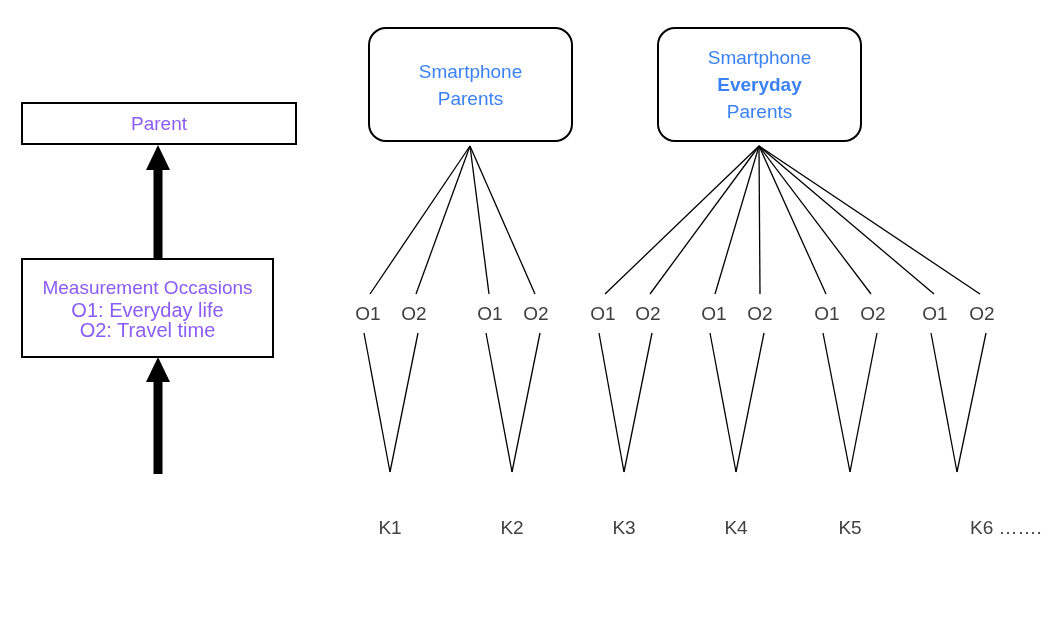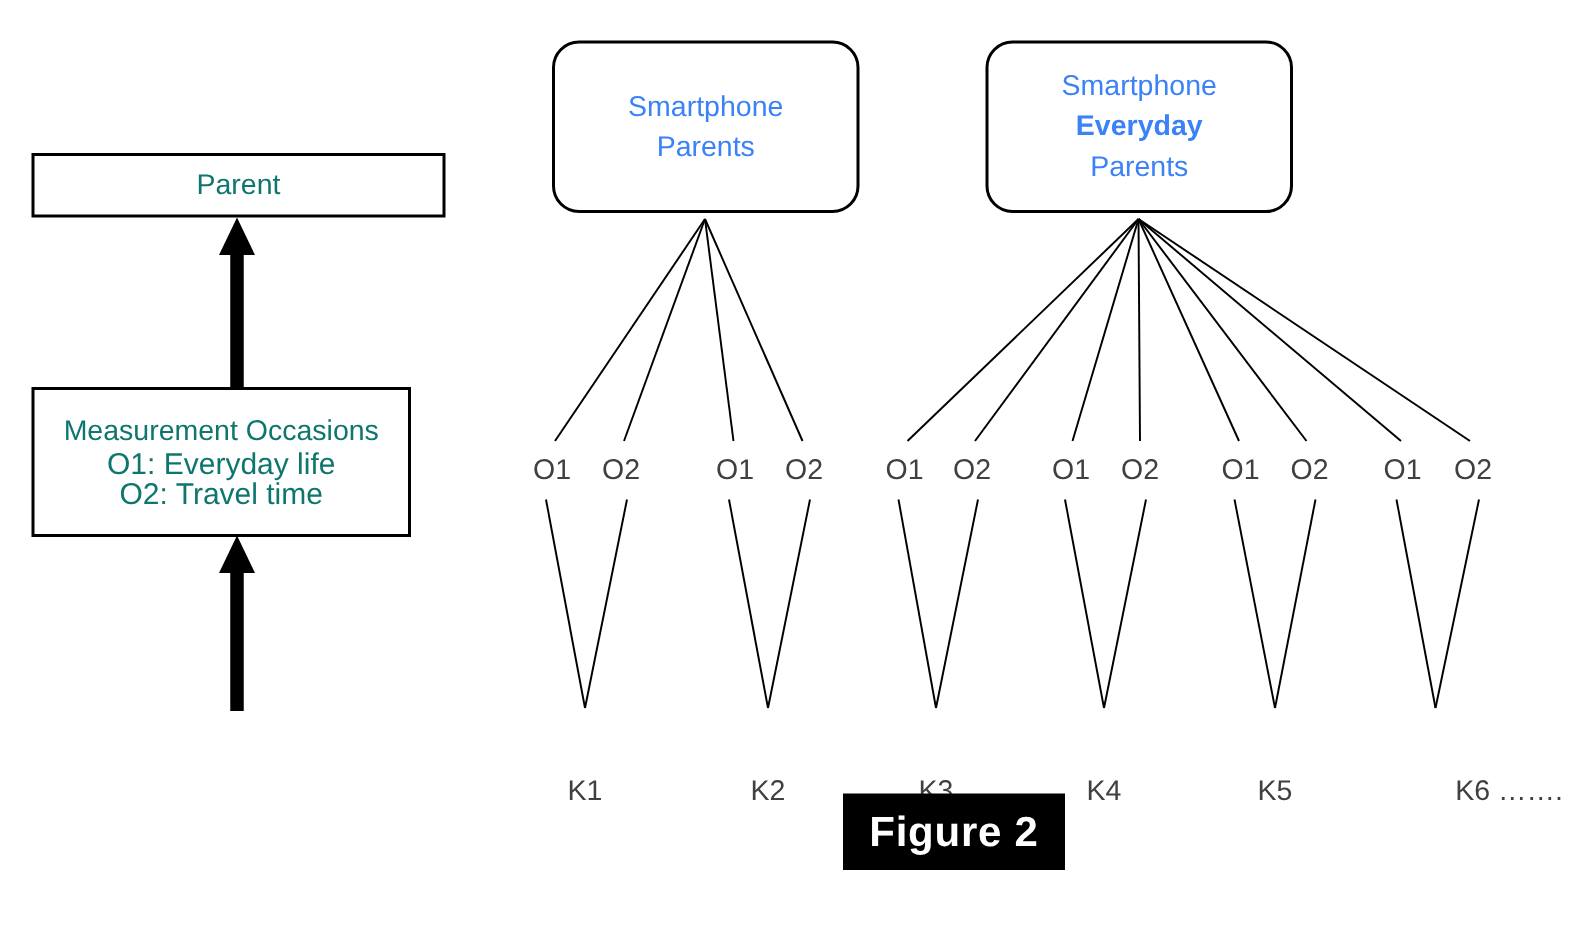--- a/index.html
+++ b/index.html
@@ -19,21 +19,21 @@
   
   .box {
     position: absolute;
     box-sizing: border-box;
     border: 2px solid #000000;
     background: #ffffff;
     display: flex;
     flex-direction: column;
     align-items: center;
     justify-content: center;
-    color: #0f766e;
+    color: #8b5cf6;
   }
   .box-title {
     font-size: 19px;
     line-height: 24px;
     white-space: nowrap;
   }
   .box-sub {
     font-size: 20px;
     line-height: 20px;
     white-space: nowrap;
@@ -197,15 +197,14 @@
   <div class="node-label o-label" style="left:935px">O1</div>
   <div class="node-label o-label" style="left:982px">O2</div>
 
   <div class="node-label k-label" style="left:390px">K1</div>
   <div class="node-label k-label" style="left:512px">K2</div>
   <div class="node-label k-label" style="left:624px">K3</div>
   <div class="node-label k-label" style="left:736px">K4</div>
   <div class="node-label k-label" style="left:850px">K5</div>
   <div class="node-label k-label with-dots" style="left:1006px">K6 …….</div>
 
-  <div id="figure-caption">Figure 2</div>
 
 </div>
 
 </body></html>

